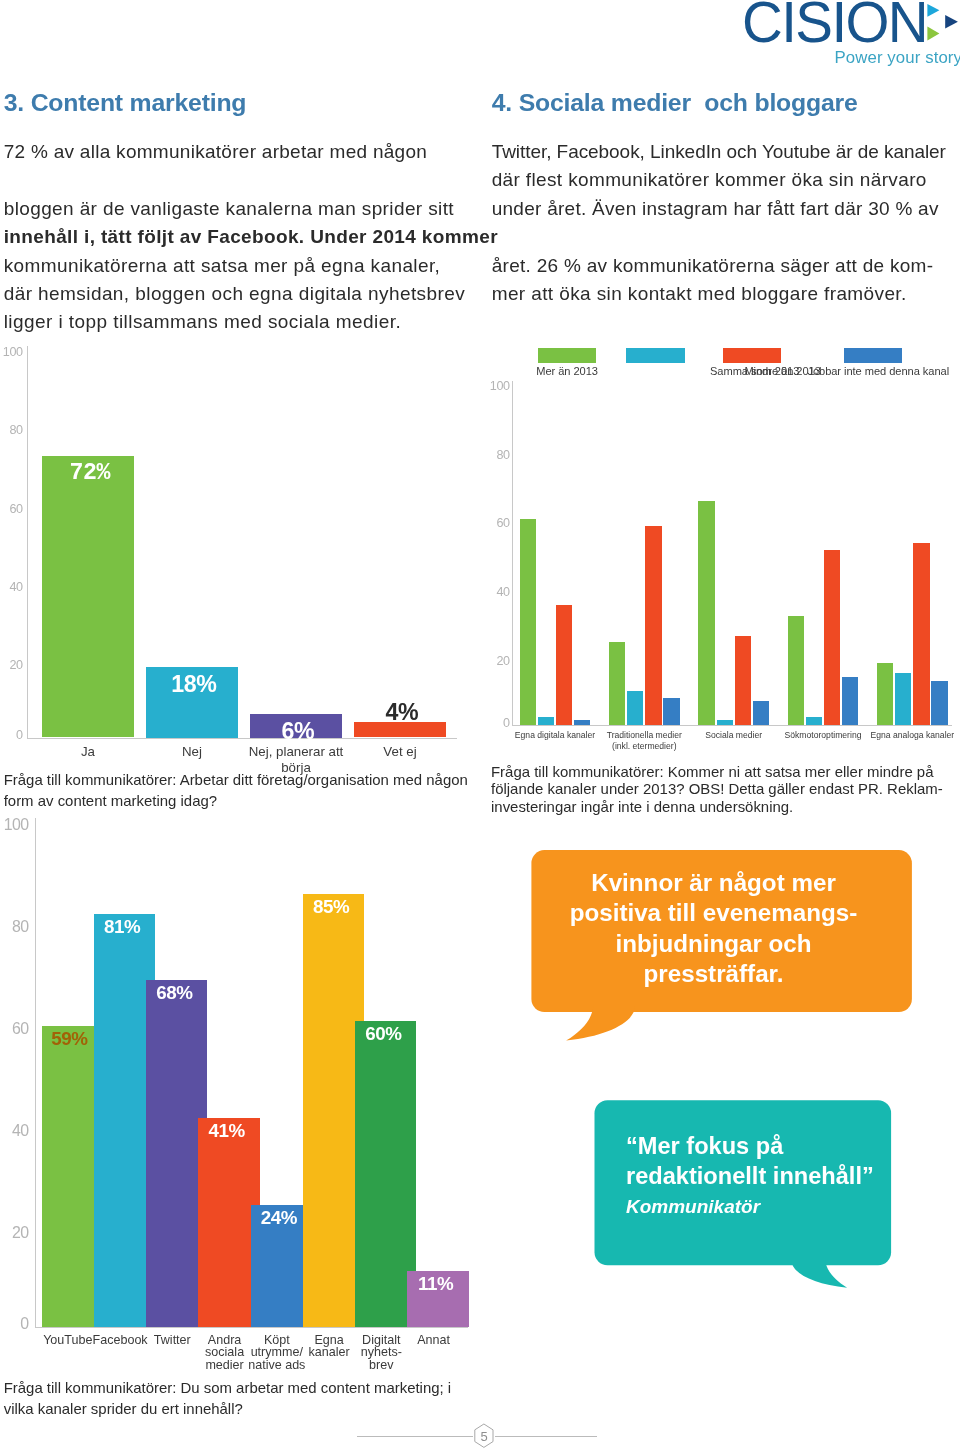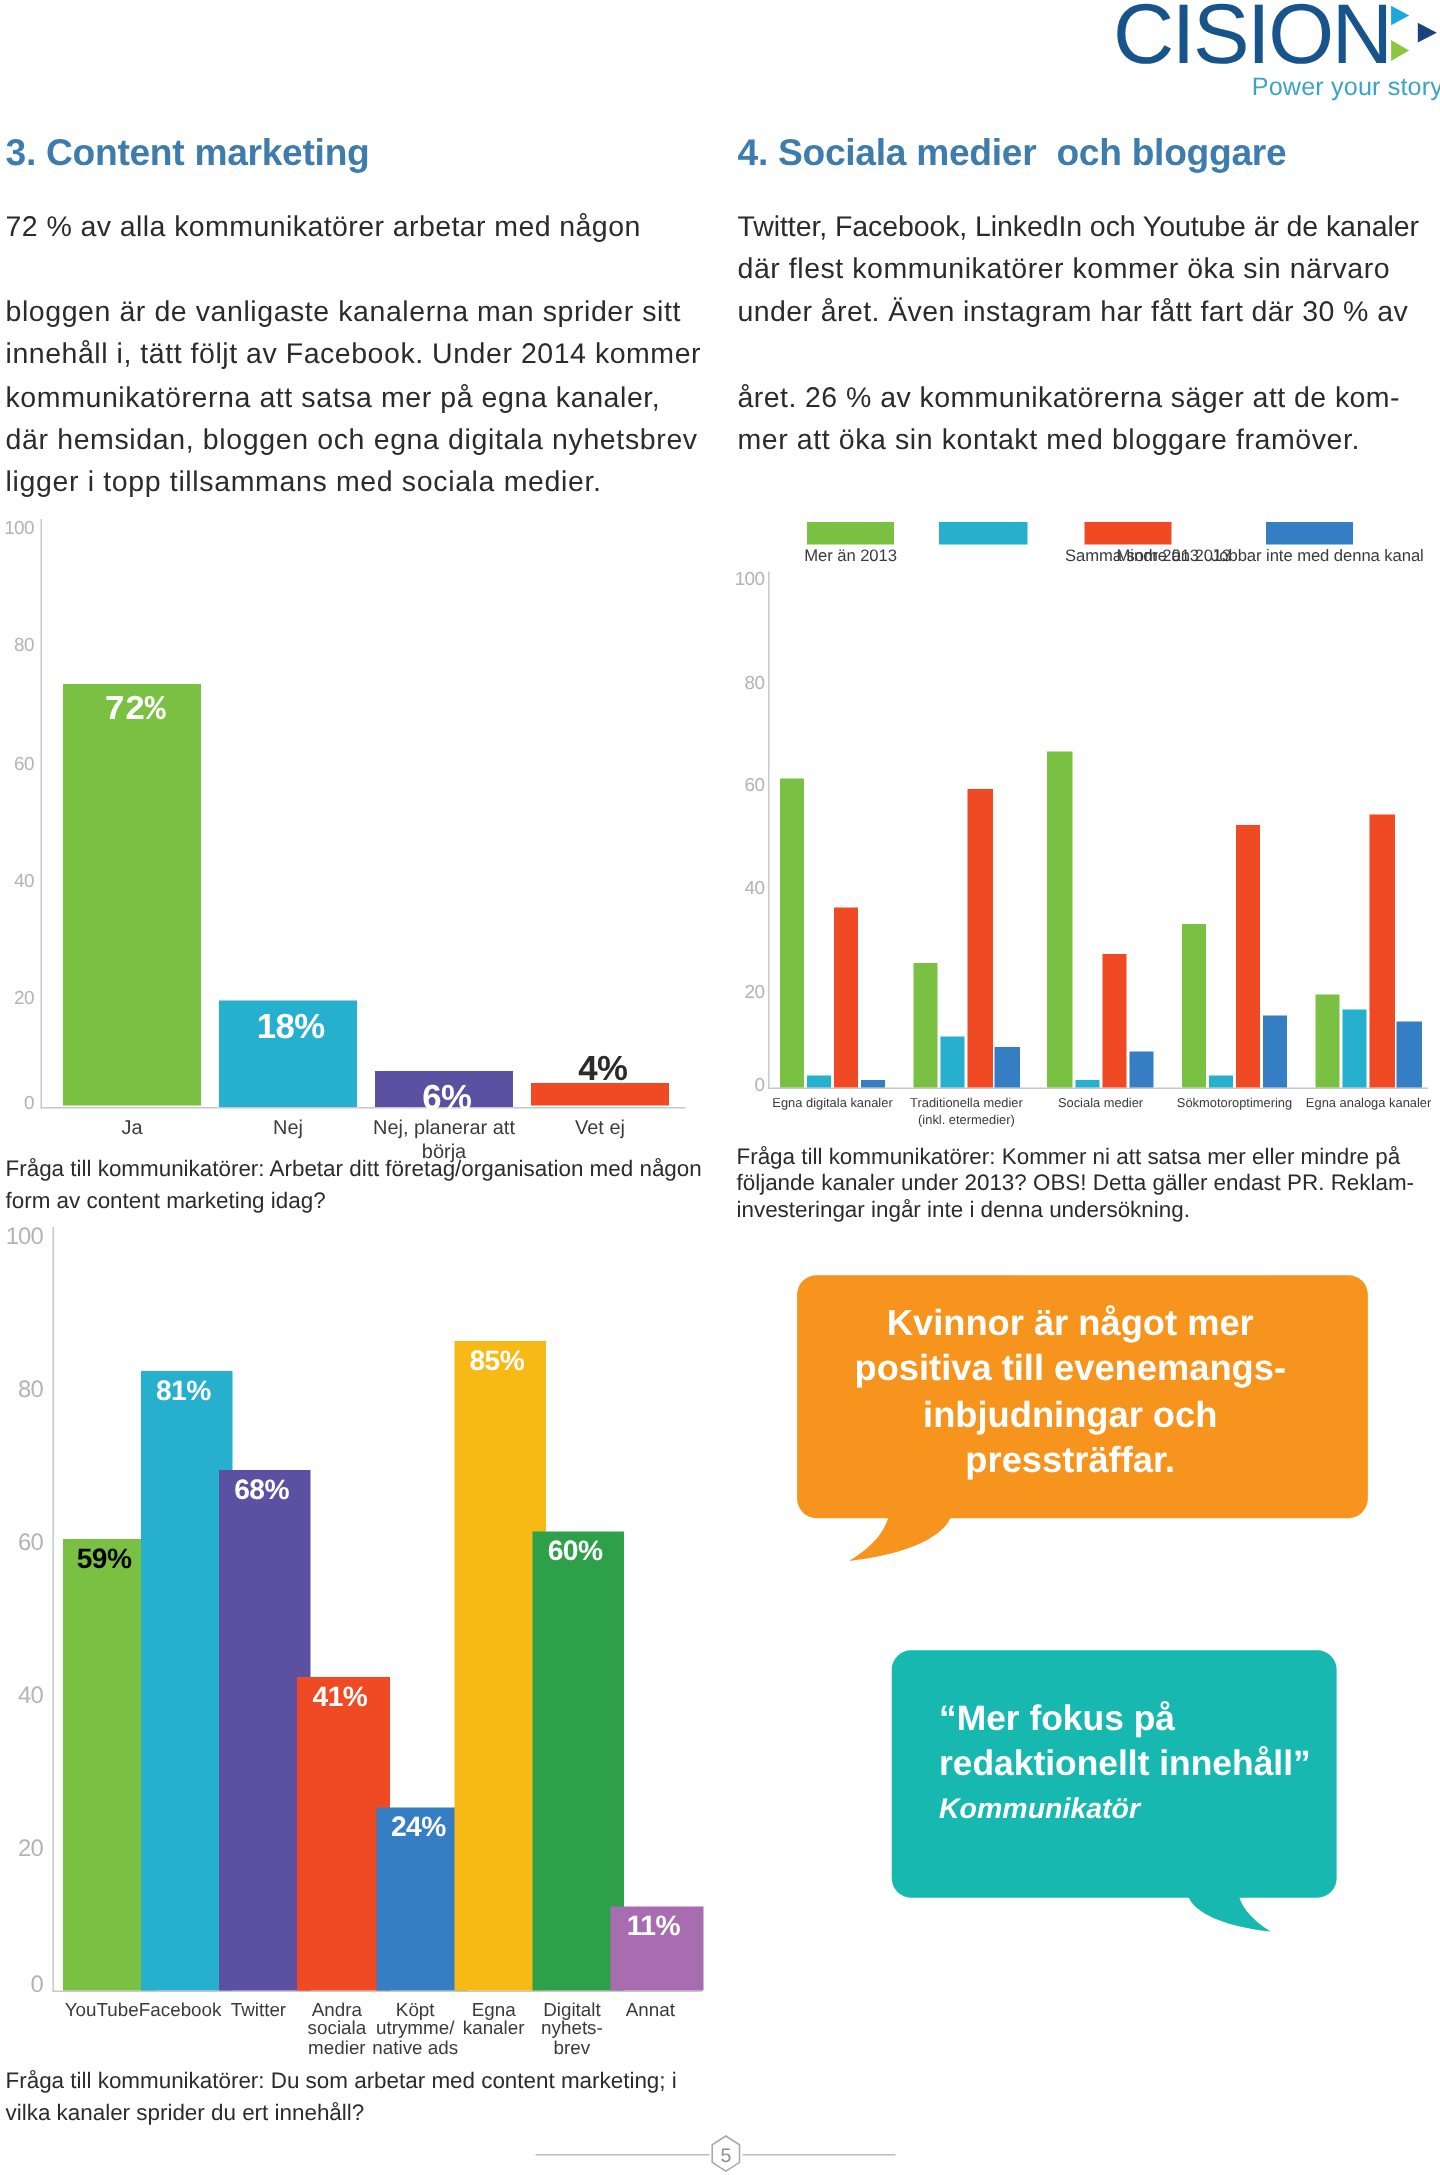--- a/index.html
+++ b/index.html
@@ -39,21 +39,21 @@
   <text x="6" y="42" font-family="Liberation Sans, sans-serif" font-size="56.5" letter-spacing="-1.6" fill="#18548C">CISION</text>
   <polygon points="191.4,3.9 203.4,10.35 191.4,16.8" fill="#1CA7DB"></polygon>
   <polygon points="191.4,26.6 203.4,33.6 191.4,40.6" fill="#8CC63E"></polygon>
   <polygon points="209.2,15.1 221.9,21.75 209.2,28.4" fill="#17447F"></polygon>
   <text x="98.5" y="63" font-family="Liberation Sans, sans-serif" font-size="16.8" letter-spacing="0.1" fill="#3BA4C4">Power your story.</text>
  </svg>
 </div>
 <div class="h-sec" style="left:3.7px;top:89.0px;">3. Content marketing</div>
  <div class="copy" style="left:3.7px;top:141.00px;letter-spacing:0.28px;">72 % av alla kommunikatörer arbetar med någon</div>
  <div class="copy" style="left:3.7px;top:197.80px;letter-spacing:0.38px;">bloggen är de vanligaste kanalerna man sprider sitt</div>
- <div class="copy" style="left:3.7px;top:226.20px;letter-spacing:0.36px;">innehåll i, tätt följt av Facebook. Under 2014 kommer</div>
+ <div class="copy" style="left:3.7px;top:226.20px;letter-spacing:0.36px;font-weight:bold;">innehåll i, tätt följt av Facebook. Under 2014 kommer</div>
  <div class="copy" style="left:3.7px;top:283.00px;letter-spacing:0.42px;">där hemsidan, bloggen och egna digitala nyhetsbrev</div>
  <div class="copy" style="left:3.7px;top:254.60px;letter-spacing:0.39px;">kommunikatörerna att satsa mer på egna kanaler,</div>
  <div class="copy" style="left:3.7px;top:311.40px;letter-spacing:0.43px;">ligger i topp tillsammans med sociala medier.</div>
 <div class="h-sec" style="left:491.7px;top:89.0px;">4. Sociala medier  och bloggare</div>
  <div class="copy" style="left:491.7px;top:141.00px;letter-spacing:-0.06px;">Twitter, Facebook, LinkedIn och Youtube är de kanaler</div>
  <div class="copy" style="left:491.7px;top:169.40px;letter-spacing:0.36px;">där flest kommunikatörer kommer öka sin närvaro</div>
  <div class="copy" style="left:491.7px;top:197.80px;letter-spacing:0.27px;">under året. Även instagram har fått fart där 30 % av</div>
  <div class="copy" style="left:491.7px;top:254.60px;letter-spacing:0.29px;">året. 26 % av kommunikatörerna säger att de kom-</div>
  <div class="copy" style="left:491.7px;top:283.00px;letter-spacing:0.39px;">mer att öka sin kontakt med bloggare framöver.</div>
 <div class="chart" style="left:0;top:0;width:480px;height:830px;">
@@ -87,21 +87,21 @@
 <div class="chart" style="left:0;top:0;width:480px;height:1450px;">
  <div class="axis-v" style="left:34.5px;top:817.5px;height:510.2px;"></div>
  <div class="axis-h" style="left:34.5px;top:1326.7px;width:433.5px;"></div>
  <div class="ytick" style="left:1px;top:1314.7px;width:27.5px;font-size:15.9px;letter-spacing:-0.6px;">0</div>
  <div class="ytick" style="left:1px;top:1223.8px;width:27.5px;font-size:15.9px;letter-spacing:-0.6px;">20</div>
  <div class="ytick" style="left:1px;top:1121.9px;width:27.5px;font-size:15.9px;letter-spacing:-0.6px;">40</div>
  <div class="ytick" style="left:1px;top:1020.1px;width:27.5px;font-size:15.9px;letter-spacing:-0.6px;">60</div>
  <div class="ytick" style="left:1px;top:918.2px;width:27.5px;font-size:15.9px;letter-spacing:-0.6px;">80</div>
  <div class="ytick" style="left:1px;top:816.4px;width:27.5px;font-size:15.9px;letter-spacing:-0.6px;">100</div>
  <div class="bar" style="left:41.7px;top:1026.3px;width:61.3px;height:300.4px;background:#7AC143;"></div>
- <div class="barlabel" style="left:40px;top:1028.3px;width:58.8px;font-size:18.8px;letter-spacing:-0.4px;color:#000000;">59%</div>
+ <div class="barlabel" style="left:40px;top:1028.3px;width:58.8px;font-size:18.8px;letter-spacing:-0.4px;color:#a16207;">59%</div>
  <div class="bar" style="left:94.0px;top:914.2px;width:61.3px;height:412.5px;background:#27AFCE;"></div>
  <div class="barlabel" style="left:92.8px;top:916.2px;width:58.8px;font-size:18.8px;letter-spacing:-0.4px;color:#ffffff;">81%</div>
  <div class="bar" style="left:146.2px;top:980.4px;width:61.3px;height:346.3px;background:#5B50A2;"></div>
  <div class="barlabel" style="left:145.0px;top:982.4px;width:58.8px;font-size:18.8px;letter-spacing:-0.4px;color:#ffffff;">68%</div>
  <div class="bar" style="left:198.4px;top:1117.9px;width:61.3px;height:208.8px;background:#EF4A23;"></div>
  <div class="barlabel" style="left:197.2px;top:1119.9px;width:58.8px;font-size:18.8px;letter-spacing:-0.4px;color:#ffffff;">41%</div>
  <div class="bar" style="left:250.7px;top:1204.5px;width:61.3px;height:122.2px;background:#357EC4;"></div>
  <div class="barlabel" style="left:249.5px;top:1206.5px;width:58.8px;font-size:18.8px;letter-spacing:-0.4px;color:#ffffff;">24%</div>
  <div class="bar" style="left:302.9px;top:893.9px;width:61.3px;height:432.8px;background:#F7B916;"></div>
  <div class="barlabel" style="left:301.8px;top:895.9px;width:58.8px;font-size:18.8px;letter-spacing:-0.4px;color:#ffffff;">85%</div>

